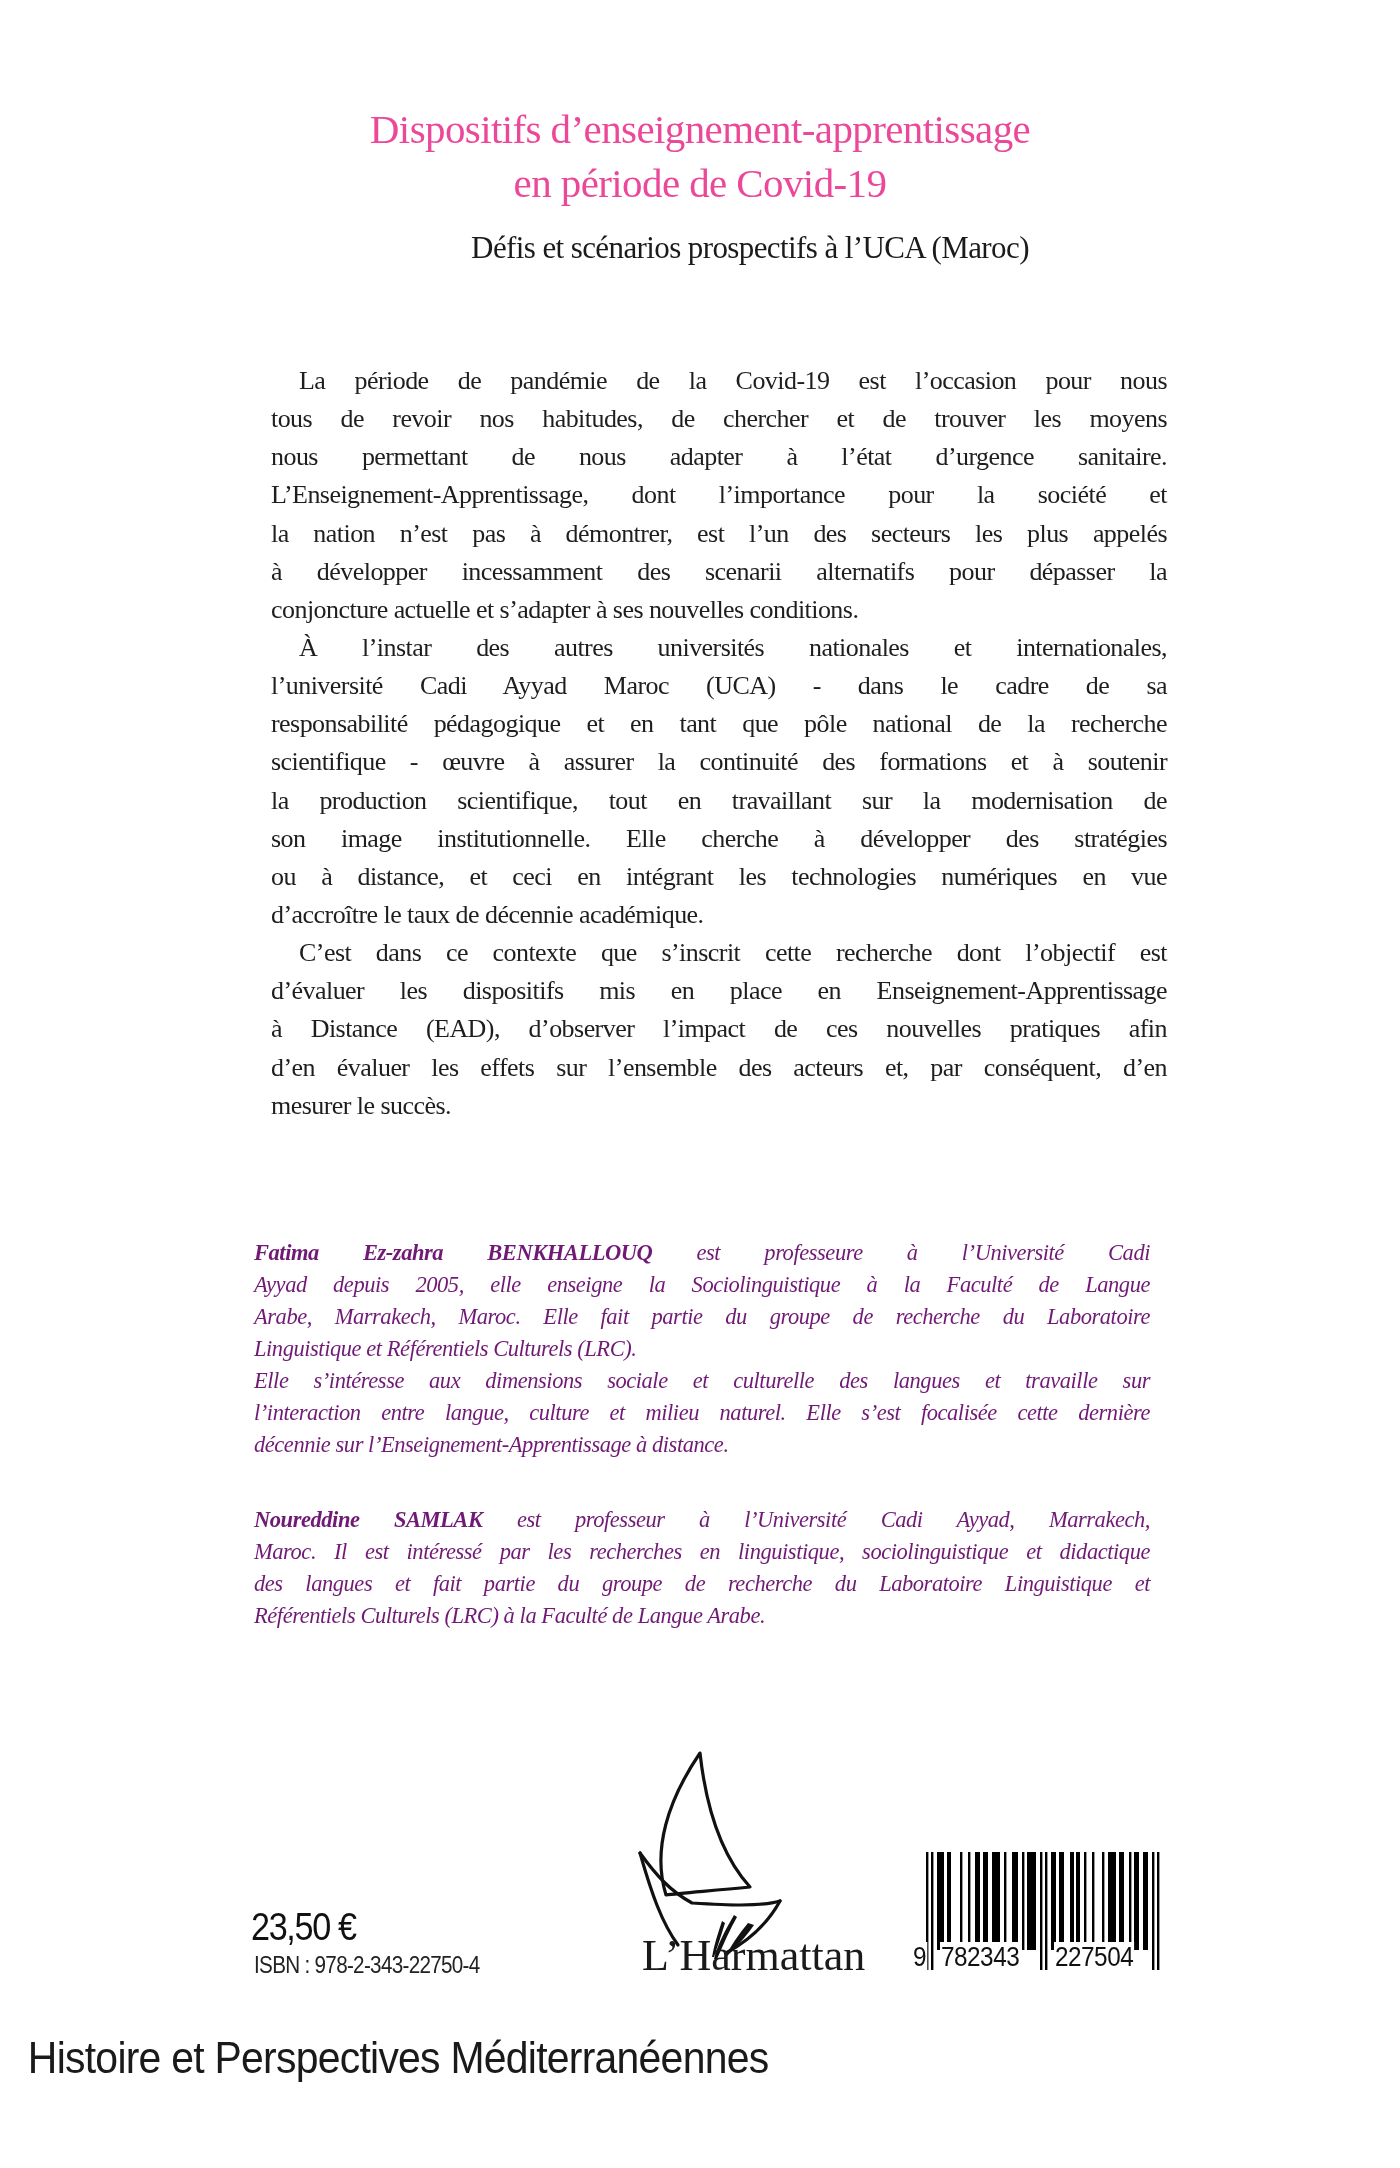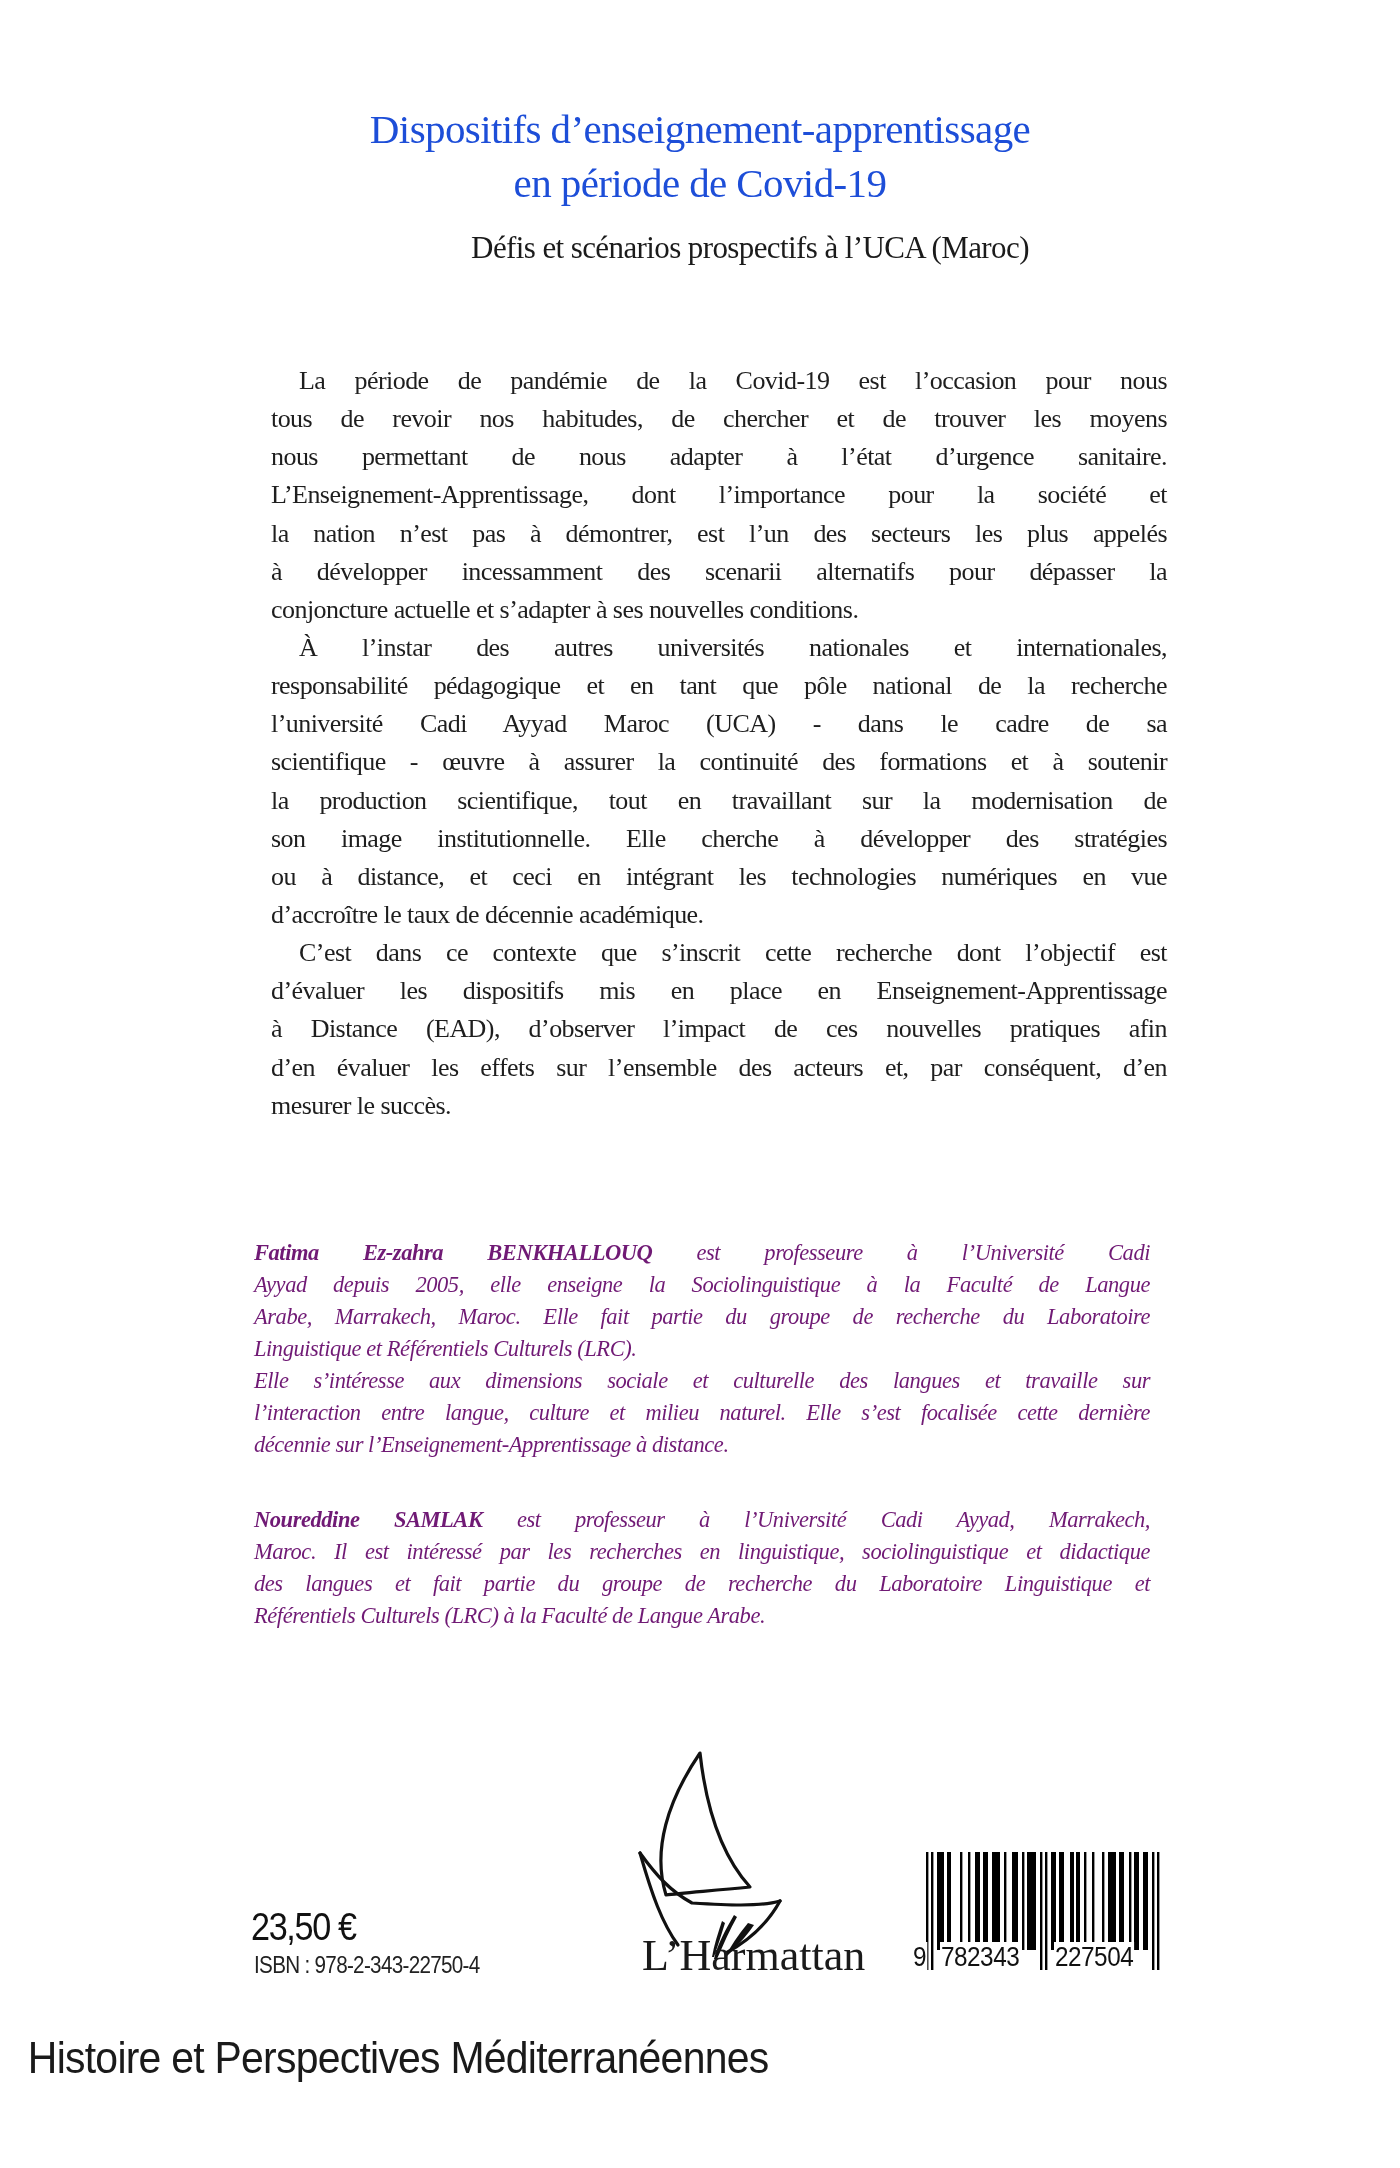--- a/index.html
+++ b/index.html
@@ -4,21 +4,21 @@
 <style>
   html, body { margin: 0; padding: 0; background: #ffffff; }
   body { width: 1400px; height: 2168px; position: relative; overflow: hidden; }
   .page { position: absolute; left: 0; top: 0; width: 1400px; height: 2168px; background: #ffffff; }
 
   .serif { font-family: "Liberation Serif", "DejaVu Serif", serif; }
   .sans { font-family: "Liberation Sans", "DejaVu Sans", sans-serif; }
 
   .title-line {
     position: absolute; left: 0; width: 1400px; text-align: center;
-    color: #1d4ed8; font-size: 41px; line-height: 50px; letter-spacing: -0.6px;
+    color: #ec4899; font-size: 41px; line-height: 50px; letter-spacing: -0.6px;
     white-space: nowrap;
   }
   .subtitle {
     position: absolute; left: 50px; width: 1400px; text-align: center;
     color: #1b1b1b; font-size: 31px; line-height: 40px; letter-spacing: -0.6px;
     white-space: nowrap;
   }
 
   .body-block { position: absolute; left: 271px; width: 896px; color: #1e1e1e; font-family: Liberation Serif, serif; }
   .line {
@@ -63,22 +63,22 @@
 
     <span class="line indent">La période de pandémie de la Covid-19 est l’occasion pour nous</span>
     <span class="line">tous de revoir nos habitudes, de chercher et de trouver les moyens</span>
     <span class="line">nous permettant de nous adapter à l’état d’urgence sanitaire.</span>
     <span class="line">L’Enseignement-Apprentissage, dont l’importance pour la société et</span>
     <span class="line">la nation n’est pas à démontrer, est l’un des secteurs les plus appelés</span>
     <span class="line">à développer incessamment des scenarii alternatifs pour dépasser la</span>
     <span class="line last">conjoncture actuelle et s’adapter à ses nouvelles conditions.</span>
 
     <span class="line indent">À l’instar des autres universités nationales et internationales,</span>
+    <span class="line">l’université Cadi Ayyad Maroc (UCA) - dans le cadre de sa</span>
     <span class="line">responsabilité pédagogique et en tant que pôle national de la recherche</span>
-    <span class="line">l’université Cadi Ayyad Maroc (UCA) - dans le cadre de sa</span>
     <span class="line">scientifique - œuvre à assurer la continuité des formations et à soutenir</span>
     <span class="line">la production scientifique, tout en travaillant sur la modernisation de</span>
     <span class="line">son image institutionnelle. Elle cherche à développer des stratégies</span>
     <span class="line">ou à distance, et ceci en intégrant les technologies numériques en vue</span>
     <span class="line last">d’accroître le taux de décennie académique.</span>
 
     <span class="line indent">C’est dans ce contexte que s’inscrit cette recherche dont l’objectif est</span>
     <span class="line">d’évaluer les dispositifs mis en place en Enseignement-Apprentissage</span>
     <span class="line">à Distance (EAD), d’observer l’impact de ces nouvelles pratiques afin</span>
     <span class="line">d’en évaluer les effets sur l’ensemble des acteurs et, par conséquent, d’en</span>

